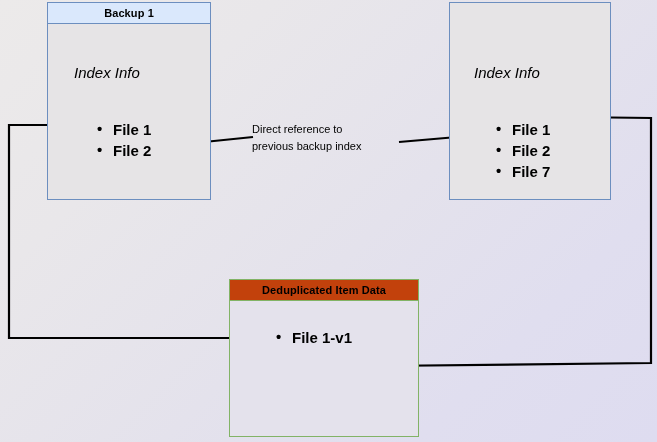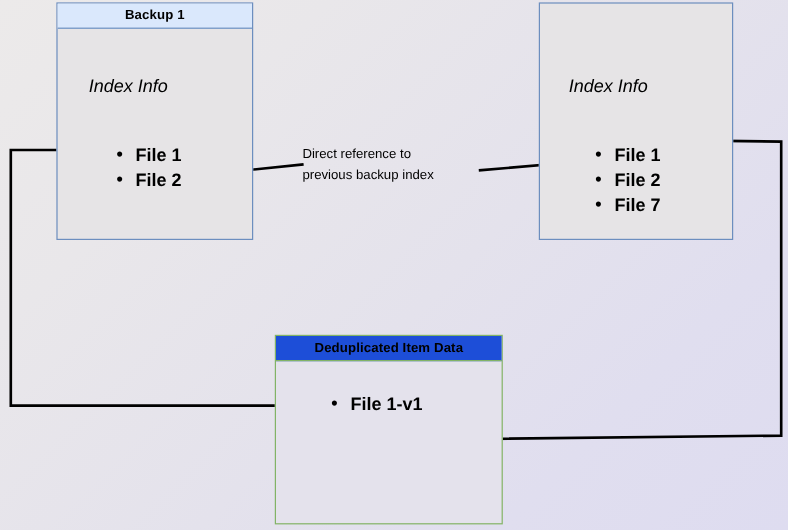--- a/index.html
+++ b/index.html
@@ -52,21 +52,21 @@
     display: flex;
     align-items: center;
     justify-content: center;
     font-size: 11px;
     font-weight: bold;
     color: #000000;
     letter-spacing: 0.1px;
   }
   .box.green > .box-header {
     border-bottom-color: #82b366;
-    background: #1d4ed8;
+    background: #c2410c;
   }
   .box-body {
     position: absolute;
     left: 0;
     right: 0;
     top: 21px;
     bottom: 0;
   }
 
   

